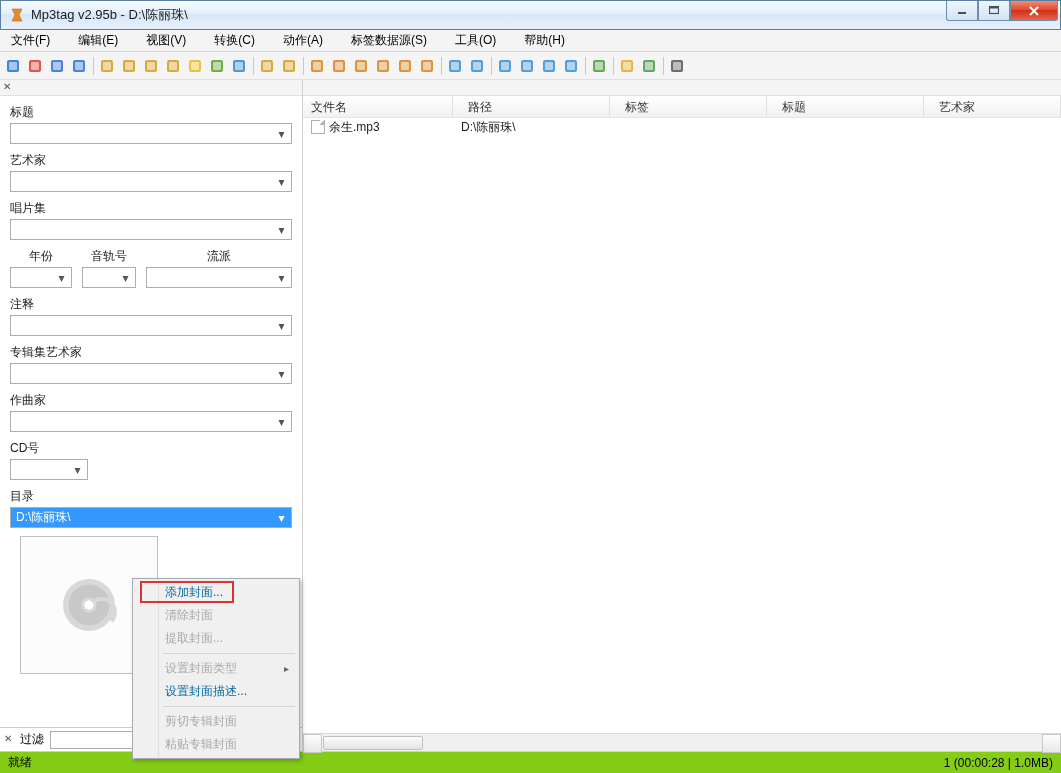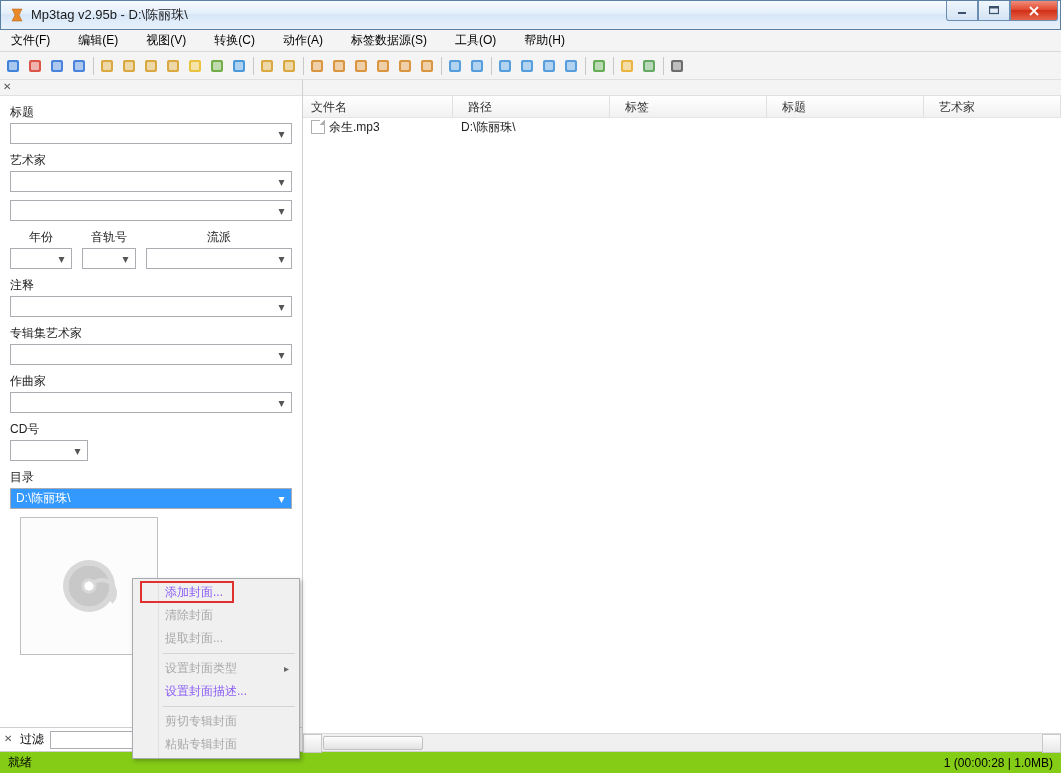--- a/index.html
+++ b/index.html
@@ -67,21 +67,21 @@
 .hscroll { height:18px;background:#f0f0f0;border-top:1px solid #dadada;display:flex;align-items:center;padding:0 18px;position:relative; }
 .hscroll::before,.hscroll::after{content:"";position:absolute;top:0;width:17px;height:17px;background:linear-gradient(#fdfdfd,#e7e7e7);border:1px solid #c8c8c8;}
 .hscroll::before{left:0;} .hscroll::after{right:0;}
 .thumb { width:100px;height:14px;background:linear-gradient(#fdfdfd,#e3e3e3);border:1px solid #c0c0c0;border-radius:2px;margin-left:2px; }
 
 
 .statusbar { height:22px;background:#84cc16;border-top:1px solid #d0d0d0;display:flex;align-items:center;padding:0 8px;justify-content:space-between; }
 
 
 .ctxmenu { position:absolute; left:132px; top:578px; width:168px; background:#f0f0f0;border:1px solid #a7abb0; box-shadow:2px 2px 4px rgba(0,0,0,.25); padding:2px; z-index:100; }
-.ctxitem { height:23px;display:flex;align-items:center;padding-left:30px;position:relative;color:#8b5cf6; }
+.ctxitem { height:23px;display:flex;align-items:center;padding-left:30px;position:relative;color:#0369a1; }
 .ctxitem.disabled { color:#a8a8a8; }
 .ctxitem .arrow { position:absolute;right:8px;color:#666;font-size:10px; }
 .ctxsep { height:1px;background:#d4d4d4;margin:3px 2px 3px 28px; }
 .ctxgutter { position:absolute;left:0;top:0;bottom:0;width:26px;background:#f0f0f0;border-right:1px solid #e0e0e0; }
 .ctxhl { position:absolute; left:140px; top:581px; width:94px; height:22px; border:2px solid #e03030; z-index:101; pointer-events:none; }
 </style>
 </head>
 <body>
 
 <div class="titlebar">
@@ -321,20 +321,21 @@
           </div>
         </div>
       <div class="field">
           <label>艺术家</label>
         <div class="combo">
             <span class="txt"></span>
             <span class="dd">▾</span>
           </div>
         </div>
       <div class="field">
+          <label>唱片集</label>
         <div class="combo">
             <span class="txt"></span>
             <span class="dd">▾</span>
           </div>
         </div>
       <div class="row3">
         <div class="field">
             <label>年份</label>
           <div class="combo">
               <span class="txt"></span>

